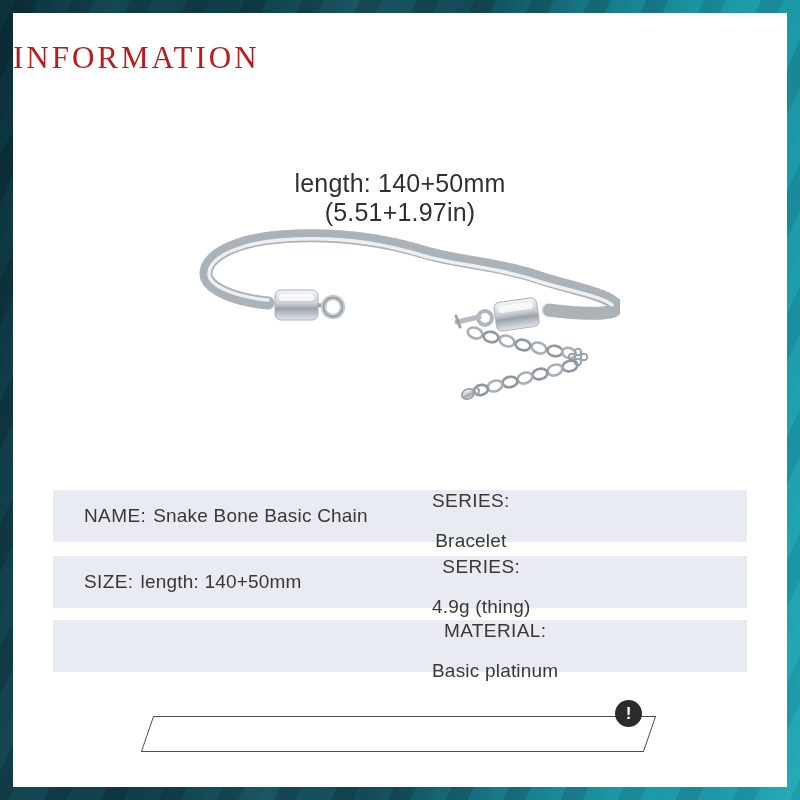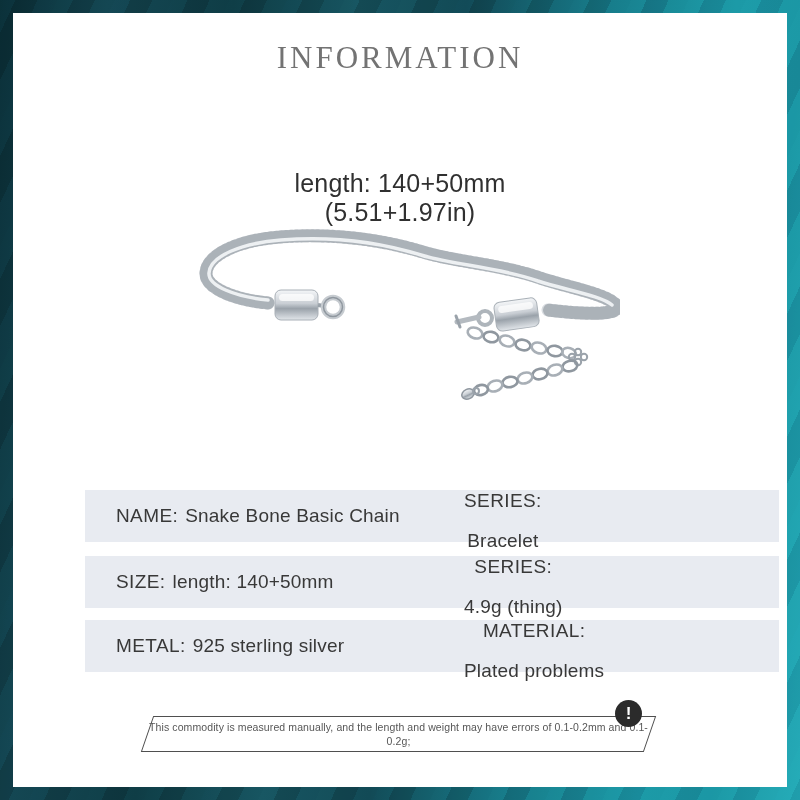--- a/index.html
+++ b/index.html
@@ -19,37 +19,36 @@
       rgba(255,255,255,0.06) 0 14px, rgba(0,0,0,0.10) 14px 34px,
       rgba(255,255,255,0.04) 34px 52px);
     mix-blend-mode:overlay;
   }
   .content {
     position:relative; width:774px; height:774px; background:#ffffff; z-index:1;
   }
 
   .title {
     position:absolute; top:27px; left:0; width:100%;
-    text-align:center;
     font-family:"Liberation Serif", serif;
     font-size:31px; font-weight:400; letter-spacing:3px;
-    color:#737373;
+    color:#b91c1c;
   }
 
   .length-note {
     position:absolute; top:156px; left:0; width:100%;
     text-align:center; color:#303030;
     font-size:25px; line-height:29px; letter-spacing:0.2px;
   }
 
   .bracelet-wrap { position:absolute; left:167px; top:213px; width:440px; height:190px; }
 
   .spec-row {
     position:absolute; left:40px; width:694px; height:52px;
-    background:#e8ebf1; color:#383838; font-size:19px;margin-left:32px;
+    background:#e8ebf1; color:#383838; font-size:19px;
   }
   .spec-row .cell-left  { position:absolute; left:31px;  top:0; height:52px; display:flex; align-items:center; gap:7px; }
   .spec-row .cell-right { position:absolute; left:379px; top:0; height:52px; display:flex; align-items:center; gap:18px;flex-direction:column; }
   .spec-label { letter-spacing:0.4px; }
   .spec-value { letter-spacing:0.2px; }
 
   .disc-shape {
     position:absolute; left:134px; top:703px; width:503px; height:36px;
     border:1px solid #4f4f4f; background:#ffffff;
     transform:skewX(-19deg);
@@ -161,30 +160,25 @@
         <span class="spec-label">SIZE:</span>
         <span class="spec-value">length: 140+50mm</span>
       </div>
       <div class="cell-right">
         <span class="spec-label">SERIES:</span>
         <span class="spec-value">4.9g (thing)</span>
       </div>
     </div>
 
     <div class="spec-row" style="top:607px">
-      <div class="cell-left">
-        <span class="spec-label">METAL:</span>
-        <span class="spec-value">925 sterling silver</span>
-      </div>
       <div class="cell-right">
         <span class="spec-label">MATERIAL:</span>
-        <span class="spec-value">Plated problems</span>
+        <span class="spec-value">Basic platinum</span>
       </div>
     </div>
 
     <div class="disc-shape"></div>
     <div class="disc-icon">!</div>
     <div class="disc-text">
-      <div>This commodity is measured manually, and the length and weight may have errors of 0.1-0.2mm and 0.1-0.2g;</div>
     </div>
 
   </div>
 </div>
 
 </body></html>

